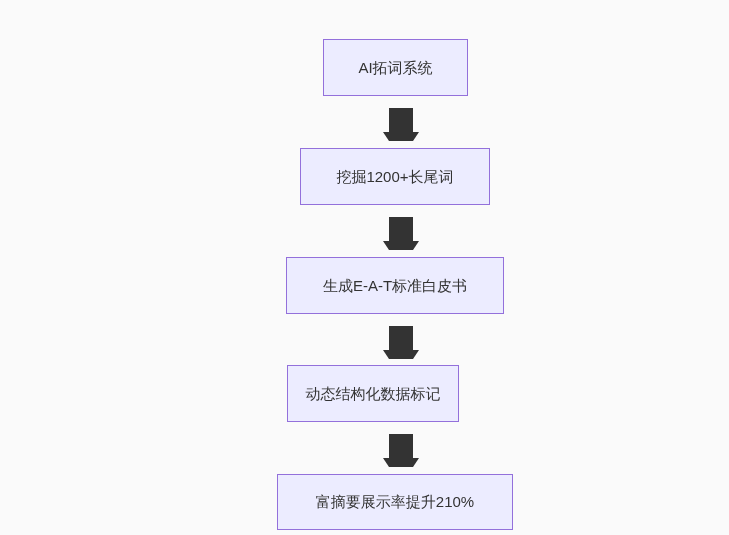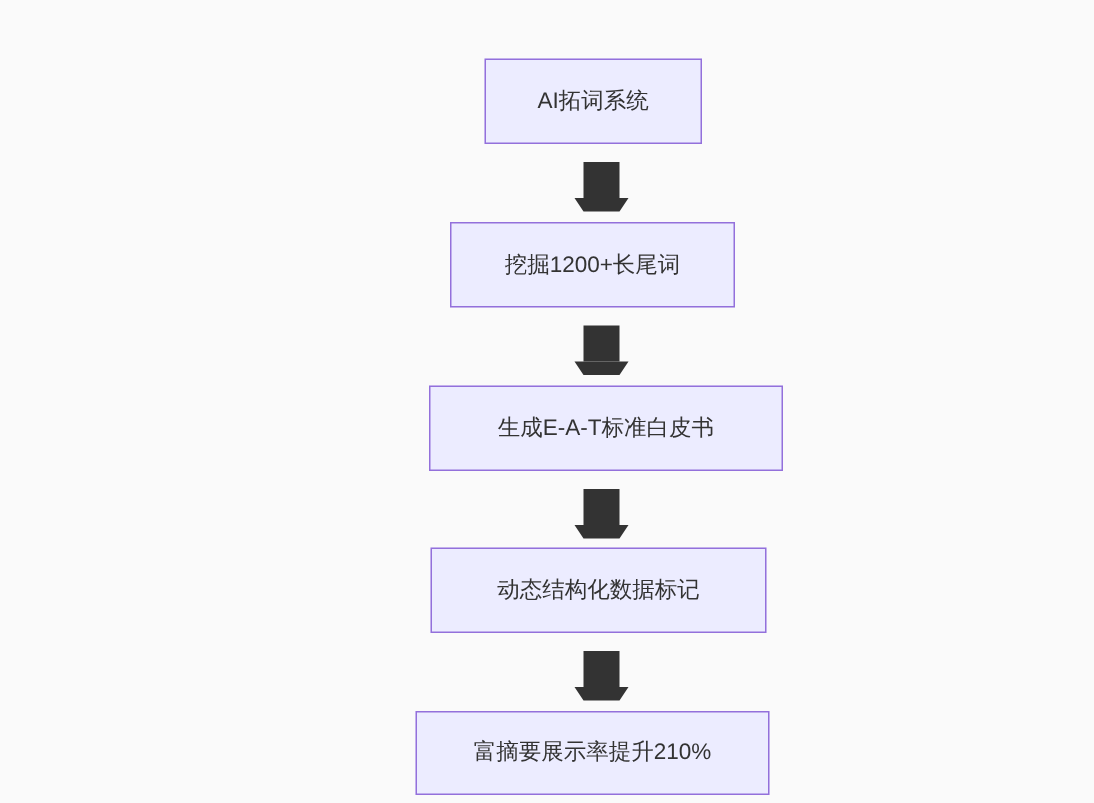--- a/index.html
+++ b/index.html
@@ -29,22 +29,22 @@
     font-size: 15px;
     display: flex;
     align-items: center;
     justify-content: center;
     text-align: center;
     line-height: 1.2;
     white-space: nowrap;
   }
   .n1 { left: 299px; top: 15px;  width: 145px; height: 57px; }
   .n2 { left: 276px; top: 124px; width: 190px; height: 57px; justify-content: center; }
-  .n3 { left: 262px; top: 233px; width: 236px; height: 57px; }
-  .n4 { left: 263px; top: 341px; width: 224px; height: 57px; }
+  .n3 { left: 262px; top: 233px; width: 218px; height: 57px; }
+  .n4 { left: 263px; top: 341px; width: 172px; height: 57px; }
   .n5 { left: 253px; top: 450px; width: 236px; height: 56px; text-align: center; }
   .arrow {
     position: absolute;
     left: 365px;           
     width: 12px;
     display: flex;
     flex-direction: column;
     align-items: center;
   }
   .a1 { top: 72px;  height: 52px; }

